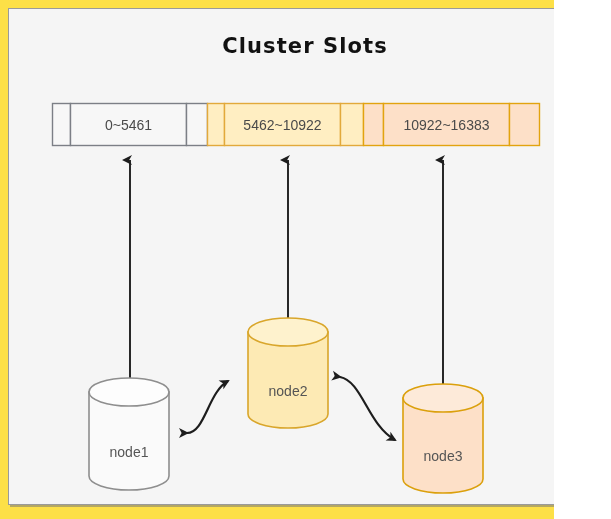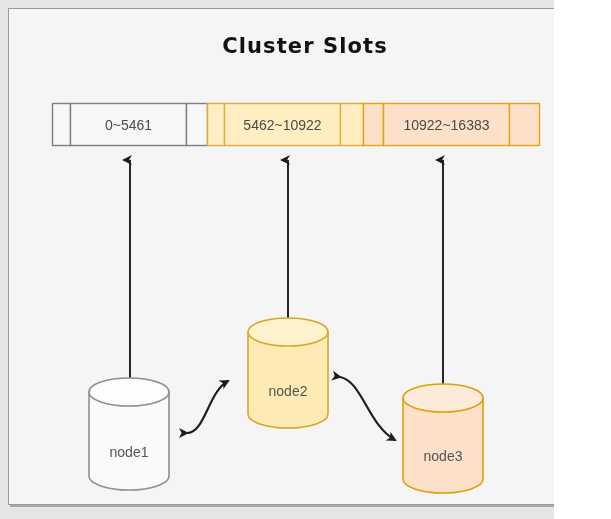--- a/index.html
+++ b/index.html
@@ -8,21 +8,21 @@
     padding: 0;
     background: #ffffff;
   }
   body {
     font-family: "Liberation Sans", sans-serif;
   }
   #stage {
     position: relative;
     width: 554px;
     height: 519px;
-    background: #e5e5e5;
+    background: #fde047;
     overflow: hidden;
   }
   #canvas-frame {
     position: absolute;
     left: 8px;
     top: 8px;
     width: 587px;
     height: 497px;
     background: #f5f5f5;
     border: 1px solid #9a9a9a;

